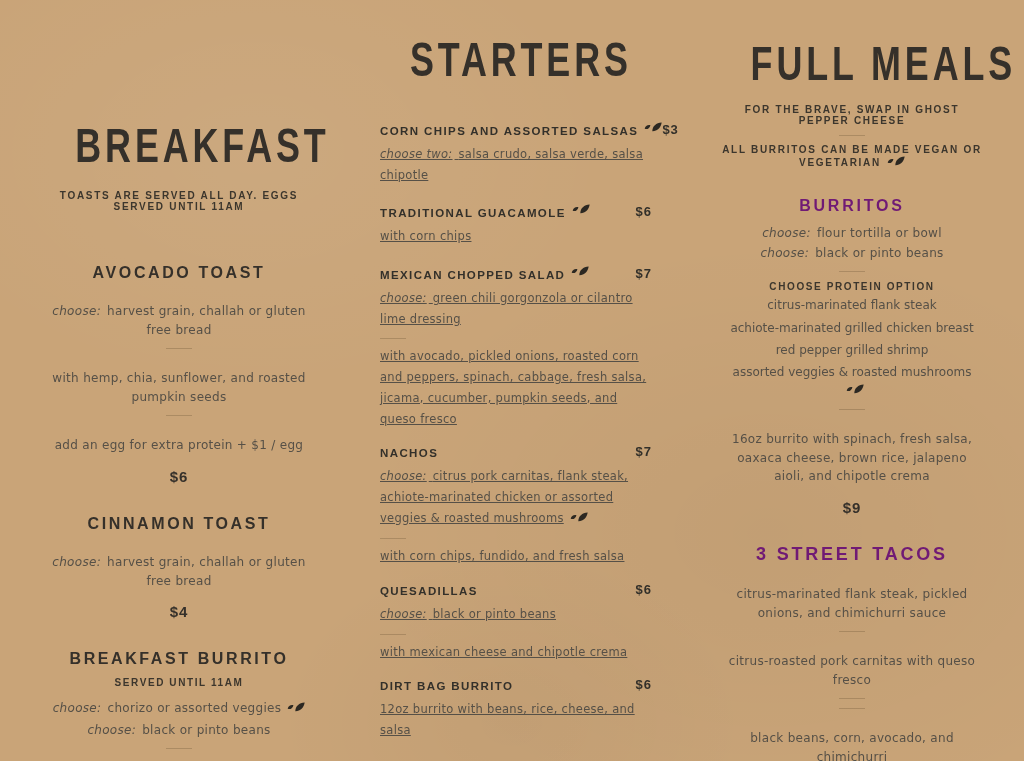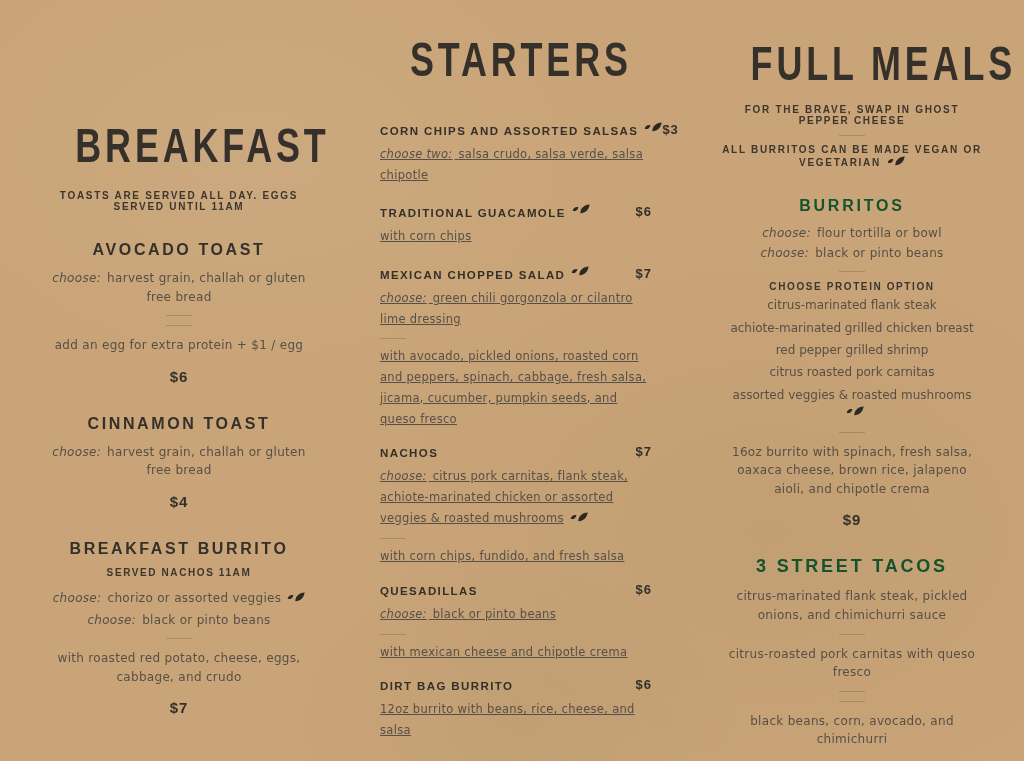--- a/index.html
+++ b/index.html
@@ -27,21 +27,21 @@
   .tagline {
     font-family:"Liberation Sans", sans-serif;
     font-size:10px; font-weight:700; letter-spacing:1.7px; color:#3c362d;
     margin-top:20px; text-align:center;
   }
   .item-title {
     font-family:"Liberation Sans", sans-serif;
     font-size:16px; font-weight:800; letter-spacing:2.6px; color:#35302a;
     margin-top:30px;
   }
-  .line { font-size:12px; line-height:1.55; letter-spacing:0.3px; margin-top:10px; }
+  .line { font-size:12px; line-height:1.55; letter-spacing:0.3px; margin-top:20px; }
   .line em { font-style:italic; margin-right:2px; }
   .smallcaps {
     font-family:"Liberation Sans", sans-serif;
     font-size:10px; font-weight:700; letter-spacing:1.6px; color:#3c362d; margin-top:9px;
   }
   .divider { width:26px; border-top:1px solid rgba(82,62,36,0.25); margin:9px auto 0 auto; height:0; }
   .c2 .divider { margin:9px 0 0 0; }
   .price-line {
     font-family:"Liberation Sans", sans-serif;
     font-size:15px; font-weight:800; letter-spacing:1px; color:#35302a; margin-top:13px;
@@ -60,49 +60,50 @@
     margin-left:auto; font-family:"Liberation Sans", sans-serif;
     font-size:13px; font-weight:800; letter-spacing:1px; color:#33302a;
   }
   .c2 .line { font-size:11.5px; line-height:1.8; margin-top:7px;text-decoration:underline; }
 
   
   .c3 .line { font-size:12px; line-height:1.55; }
   .protein-line { font-size:12px; line-height:1.45; margin-top:5px; }
   .section-title {
     font-family:"Liberation Sans", sans-serif;
-    font-size:16px; font-weight:800; letter-spacing:2.8px; color:#14532d; margin-top:28px;
+    font-size:16px; font-weight:800; letter-spacing:2.8px; color:#701a75; margin-top:28px;
   }
   .tacos-title { font-size:18px; }
 </style>
 </head>
 <body>
 
 <div class="col c1">
   <div class="big-title">BREAKFAST</div>
   <div class="tagline">TOASTS ARE SERVED ALL DAY. EGGS SERVED UNTIL 11AM</div>
 
   <div>
-    <div class="item-title" style="margin-top:29px">AVOCADO TOAST</div>
+    <div class="item-title" style="margin-top:52px">AVOCADO TOAST</div>
     <div class="line"><em>choose:</em> <span>harvest grain, challah or gluten free bread</span></div>
     <div class="divider"></div>
+    <div class="line">with hemp, chia, sunflower, and roasted pumpkin seeds</div>
     <div class="divider"></div>
     <div class="line">add an egg for extra protein + $1 / egg</div>
     <div class="price-line">$6</div>
   </div>
 
   <div>
     <div class="item-title">CINNAMON TOAST</div>
     <div class="line"><em>choose:</em> <span>harvest grain, challah or gluten free bread</span></div>
     <div class="price-line">$4</div>
   </div>
 
   <div>
     <div class="item-title">BREAKFAST BURRITO</div>
-    <div class="smallcaps">SERVED NACHOS 11AM</div>
+    <div class="smallcaps">SERVED UNTIL 11AM</div>
     <div class="line" style="margin-top:11px"><em>choose:</em> <span>chorizo or assorted veggies</span><span class="leaf"><svg style="display: inline;" xmlns="http://www.w3.org/2000/svg" viewBox="0 0 26 16">
   <path d="M12 14 C12 7 17.5 2 25.5 1.5 C24.5 9 19 14.2 12 14 Z"></path>
   <path d="M1 10.5 C2 6.2 5.2 4.4 9.3 5.3 C8.4 9.6 4.8 12 1 10.5 Z"></path>
 </svg></span></div>
     <div class="line" style="margin-top:2px"><em>choose:</em> <span>black or pinto beans</span></div>
     <div class="divider"></div>
     <div class="line">with roasted red potato, cheese, eggs, cabbage, and crudo</div>
     <div class="price-line">$7</div>
   </div>
 </div>
@@ -192,21 +193,20 @@
 
   <div>
     <div class="section-title">BURRITOS</div>
     <div class="line" style="margin-top:9px"><em>choose:</em> <span>flour tortilla or bowl</span></div>
     <div class="line" style="margin-top:1px"><em>choose:</em> <span>black or pinto beans</span></div>
     <div class="divider"></div>
     <div class="smallcaps">CHOOSE PROTEIN OPTION</div>
     <div class="protein-line">citrus-marinated flank steak</div>
     <div class="protein-line">achiote-marinated grilled chicken breast</div>
     <div class="protein-line">red pepper grilled shrimp</div>
-    <div class="protein-line">citrus roasted pork carnitas</div>
     <div class="protein-line"><span>assorted veggies &amp; roasted mushrooms</span><span class="leaf"><svg style="display: inline;" xmlns="http://www.w3.org/2000/svg" viewBox="0 0 26 16">
   <path d="M12 14 C12 7 17.5 2 25.5 1.5 C24.5 9 19 14.2 12 14 Z"></path>
   <path d="M1 10.5 C2 6.2 5.2 4.4 9.3 5.3 C8.4 9.6 4.8 12 1 10.5 Z"></path>
 </svg></span></div>
     <div class="divider"></div>
     <div class="line">16oz burrito with spinach, fresh salsa, oaxaca cheese, brown rice, jalapeno aioli, and chipotle crema</div>
     <div class="price-line">$9</div>
   </div>
 
   <div>

